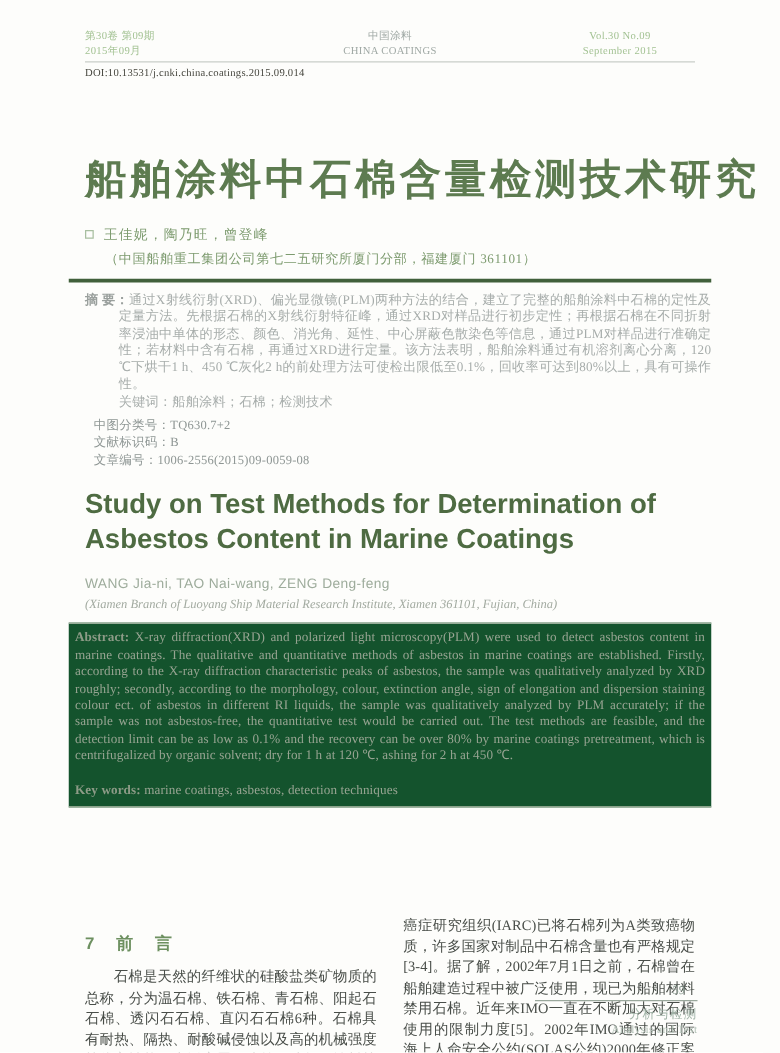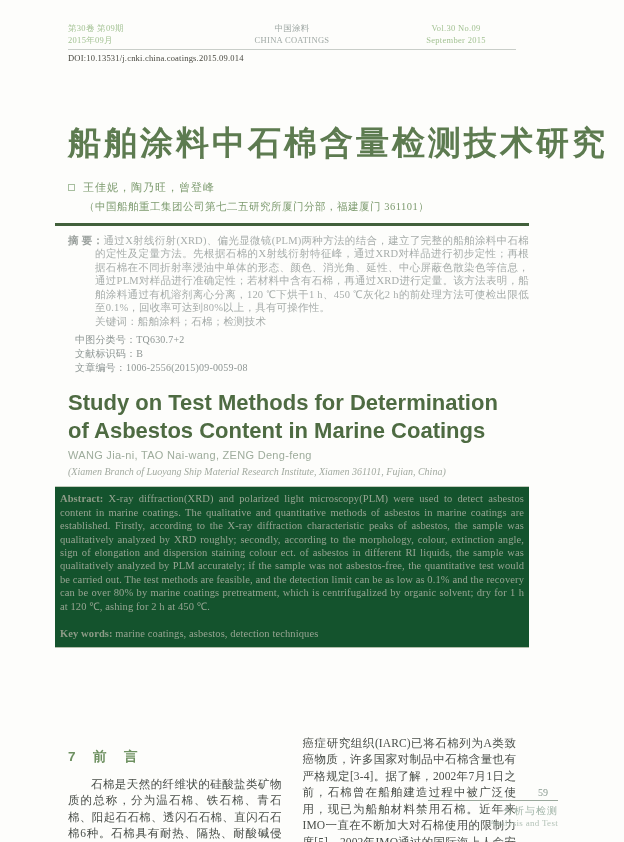--- a/index.html
+++ b/index.html
@@ -4,21 +4,21 @@
 <style>
   * { margin: 0; padding: 0; box-sizing: border-box; }
   html, body { background: #ffffff; }
   body { font-family: "Liberation Serif", serif; }
   .page {
     position: relative;
     width: 624px; height: 842px;
     margin: 0 auto;
     background: #fdfdfb;
     overflow: hidden;
-    padding: 22px 108px 0 68px;
+    padding: 22px 68px 0 68px;
   }
 
   
   .header {
     display: flex; justify-content: space-between; align-items: flex-start;
     font-size: 8.5px; line-height: 12px; letter-spacing: 0.3px;
   }
   .h-left, .h-right { color: #a3c293; width: 120px; }
   .h-right { text-align: center; }
   .h-center { color: #9fa8a4; text-align: center; }
@@ -68,21 +68,21 @@
     font-size: 10px; color: #8e9694; letter-spacing: 0.2px; flex-direction: column;
   }
 
   
   .title-en {
     margin-top: 14px;
     font-family: "Liberation Sans", sans-serif;
     font-size: 22px; font-weight: bold; color: #4e6b42;
     line-height: 28px; letter-spacing: 0px; max-width: 490px;
   }
-  .authors-en { margin-top: 4px; font-size: 11px; color: #9eac9c; letter-spacing: 0.3px;
+  .authors-en { margin-top: 16px; font-size: 11px; color: #9eac9c; letter-spacing: 0.3px;
     font-family: "Liberation Sans", sans-serif; }
   .affil-en { margin-top: 5px; font-size: 10px; font-style: italic; color: #a2aaa0; }
 
   
   .abs-box {
     margin: 9px -13px 0 -13px;
     background: #14532d;
     border-top: 1px solid #c2cbbc; border-bottom: 1px solid #b2bfab;
     padding: 5px 5px 6px 5px;
   }

